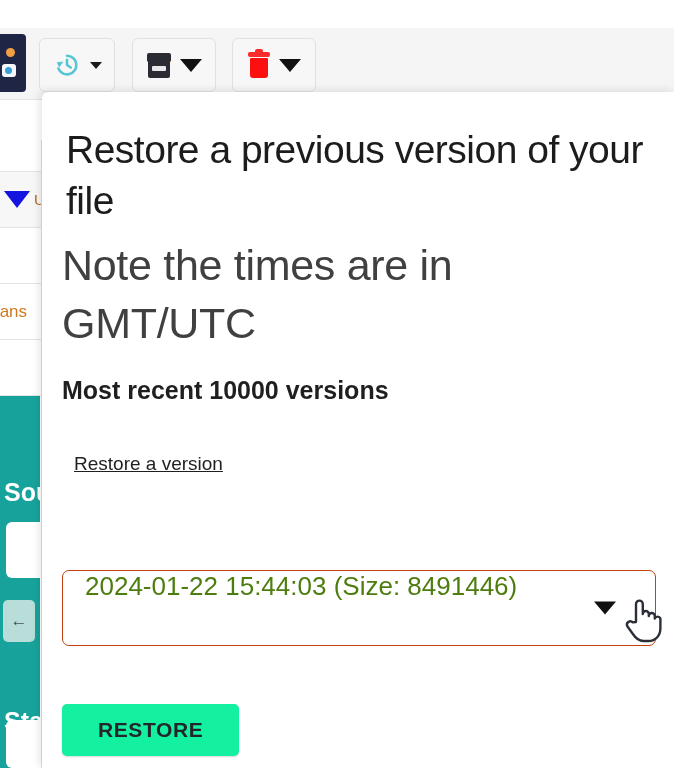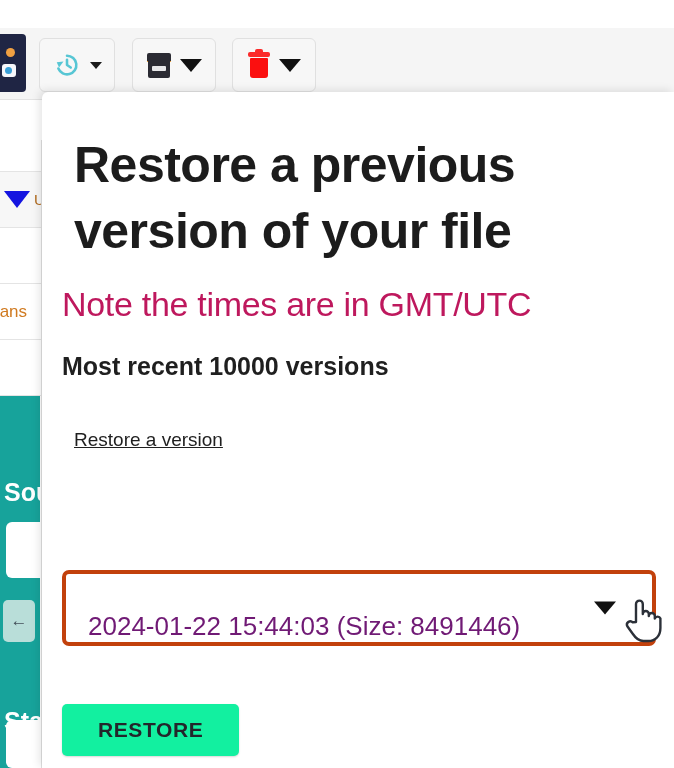--- a/index.html
+++ b/index.html
@@ -267,35 +267,35 @@
     width: 632px;
     height: 676px;
     background: #ffffff;
     border-top-left-radius: 6px;
     box-shadow: -3px -2px 9px rgba(0,0,0,0.10);
     box-sizing: border-box;
     overflow: hidden;
   }
 
   .popover-title {
-    margin: 12px;
+    margin: 4px;
     padding: 28px 20px 0 20px;
-    font-size: 50px;
+    font-size: 39px;
     line-height: 1.32;
-    font-weight: 700;
+    font-weight: 400;
     color: #1c1c1c;
     letter-spacing: -0.5px;
   }
   .popover-subtitle {
     margin: 0;
     padding: 6px 20px 0 20px;
-    font-size: 34px;
+    font-size: 43px;
     line-height: 1.34;
     font-weight: 300;
-    color: #be185d;
+    color: #404040;
     letter-spacing: -0.3px;
   }
   .popover-note {
     margin: 0;
     padding: 24px 20px 0 20px;
     font-size: 25px;
     font-weight: 700;
     color: #1f1f1f;
   }
   .field-label {
@@ -312,27 +312,27 @@
     left: 20px;
     top: 478px;
     width: 594px;
     height: 76px;
   }
   .version-select {
     width: 100%;
     height: 100%;
     box-sizing: border-box;
     background: #ffffff;
-    border: 4px solid #c2410c;
+    border: 1px solid #c2410c;
     border-radius: 7px;
     display: flex;
-    align-items: flex-end;
+    align-items: flex-start;
     padding: 0 22px;
     font-size: 26px;
-    color: #701a75;
+    color: #4d7c0f;
     cursor: pointer;
   }
   .select-caret {
     position: absolute;
     right: 40px;
     top: 50%;
     transform: translateY(-50%);
     width: 0; height: 0;
     border-left: 11px solid transparent;
     border-right: 11px solid transparent;

